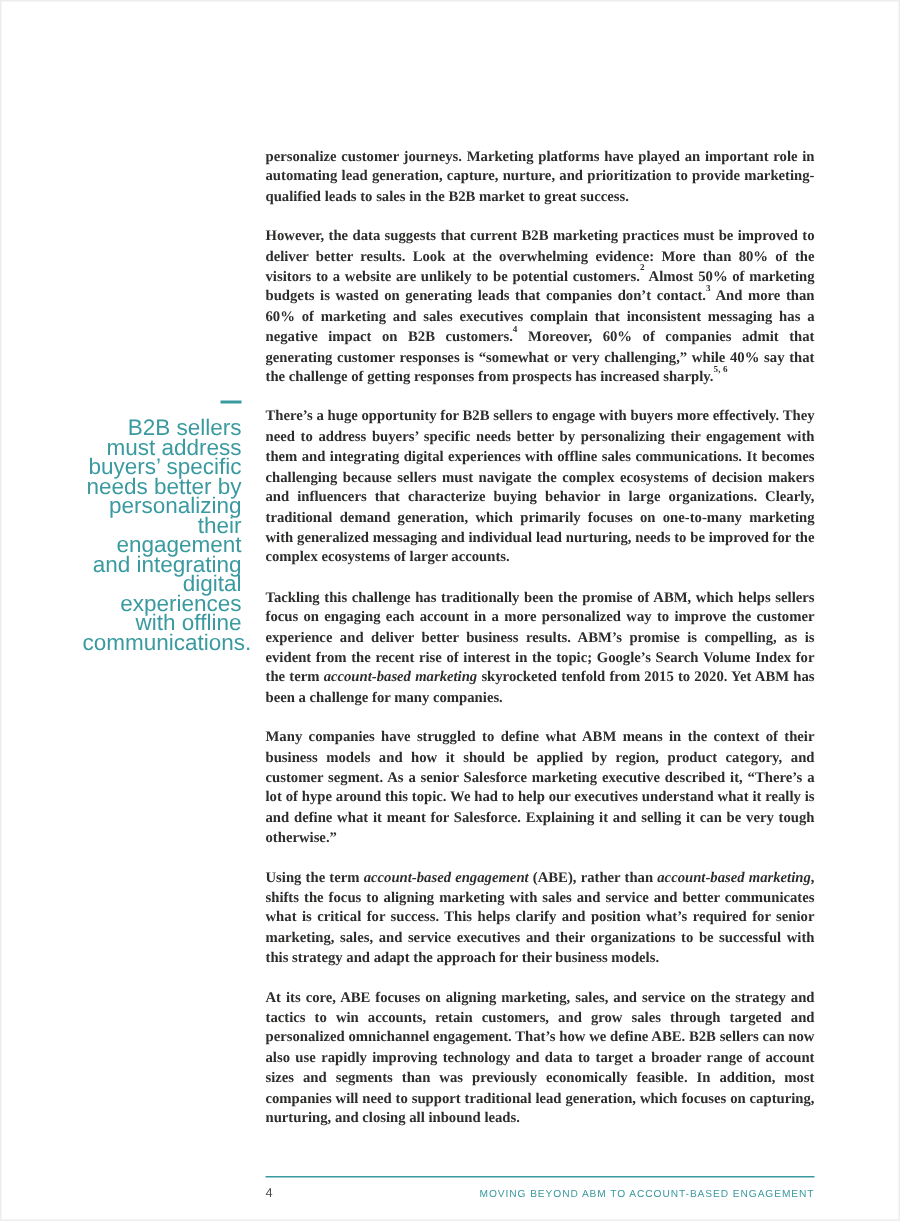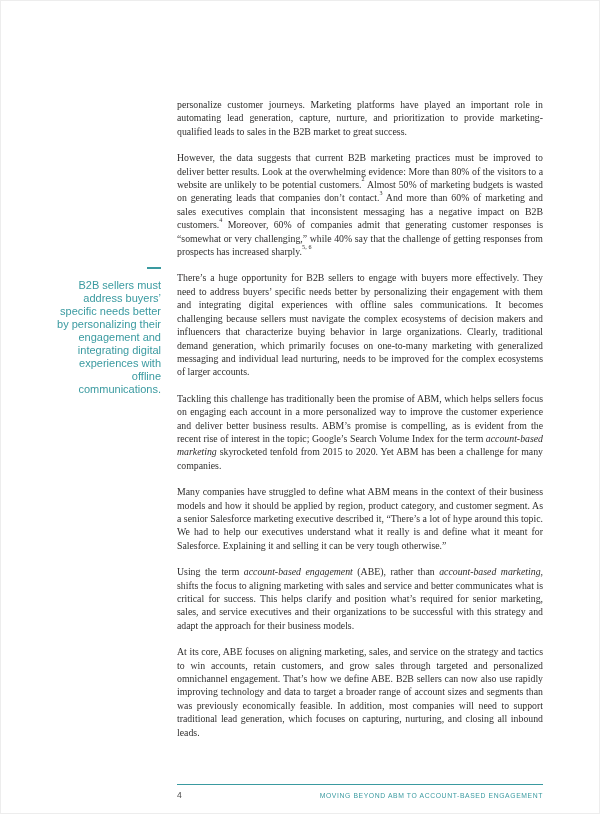--- a/index.html
+++ b/index.html
@@ -20,21 +20,21 @@
   }
   
   .pullquote{
     position:absolute;
     top:266px;
     left:54px;
     width:106px;
     text-align:right;
     color:var(--accent-teal);
     font-family:"Liberation Sans","DejaVu Sans",sans-serif;
-    font-size:11px;
+    font-size:15px;
     line-height:13px;
   }
   .pq-rule{
     width:14px;
     height:2px;
     background:var(--accent-teal);
     margin:0 0 10px auto;
   }
   
   .body-col{
@@ -43,20 +43,21 @@
     left:176px;
     width:366px;
     color:var(--body-text);
     font-size:9.8px;
     line-height:13.4px;
     text-align:justify;
     hyphens:auto;
   }
   .body-col p.para{
     margin:0 0 13px 0;
+    font-weight:bold;
   }
   .body-col em{font-style:italic;}
   .body-col sup{
     font-size:0.62em;
     line-height:0;
     position:relative;
     top:-0.38em;
     letter-spacing:0.02em;
   }
   

